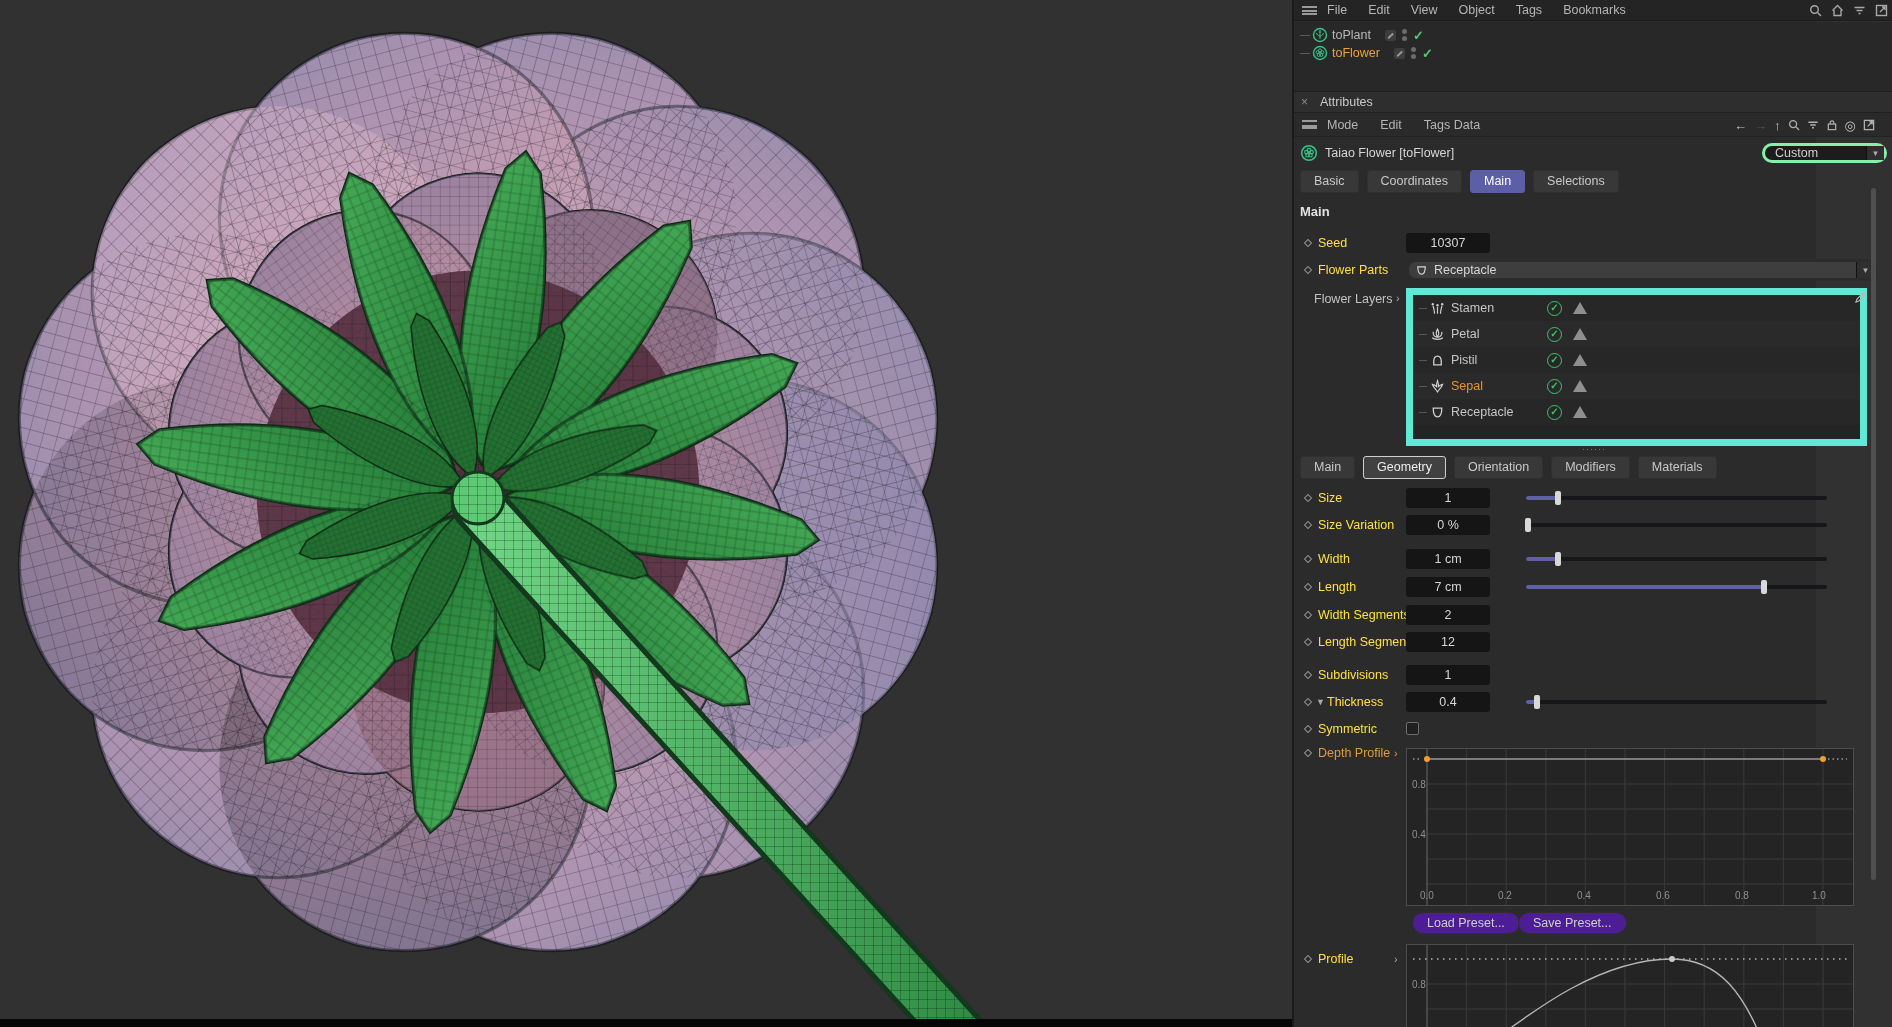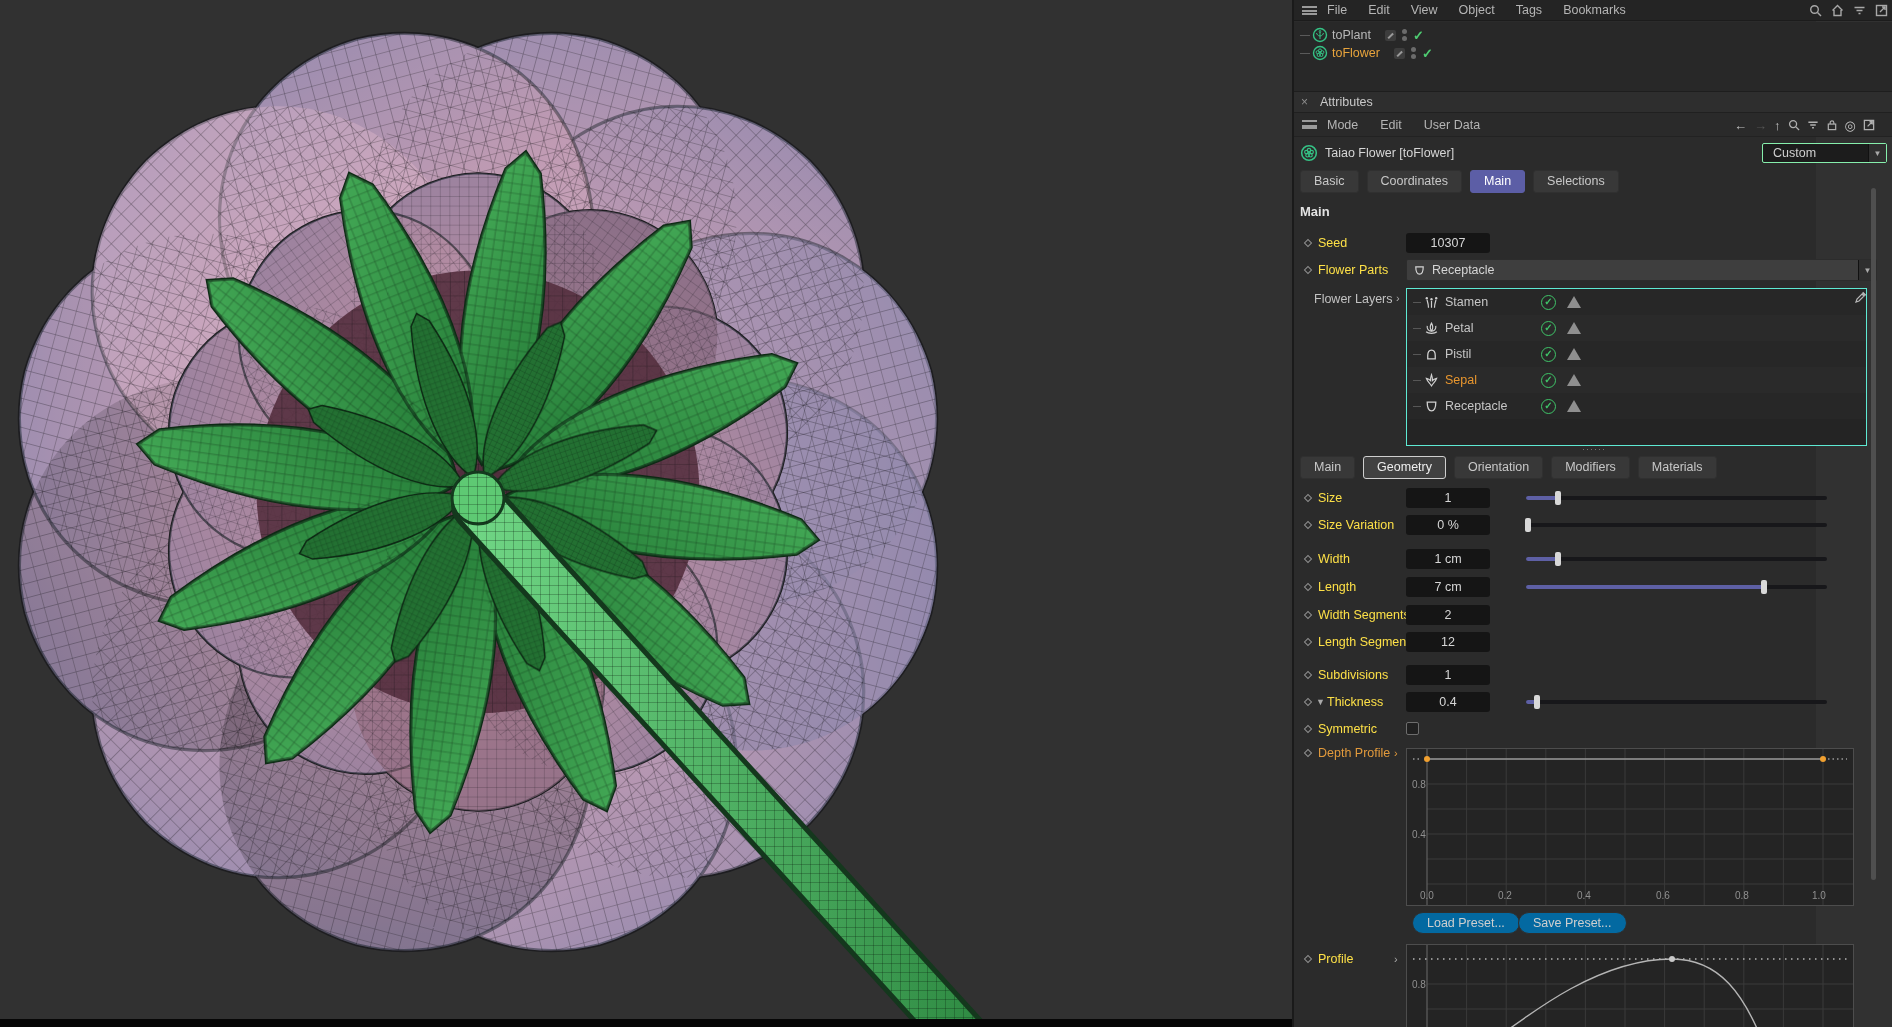--- a/index.html
+++ b/index.html
@@ -35,21 +35,21 @@
   #attr-tabbar{left:0;top:92px;width:600px;height:21px;background:#2e2e2e;border-bottom:1px solid #202020;display:flex;align-items:center;color:#c9c9c9;}
   .closex{color:#8d8d8d;font-size:12px;margin:0 12px 0 7px;}
   #attr-menurow{left:0;top:113px;width:600px;height:24px;background:#2a2a2a;border-bottom:1px solid #222;display:flex;align-items:center;}
   .amitem{color:#b5b5b5;margin-right:22px;}
   .attr-icons{position:absolute;top:0;height:24px;display:flex;align-items:center;gap:7px;left:440px;}
   .uar{font-size:13px;color:#c4c4c4;line-height:1}
   .uar.dis{color:#555;}
   
   #obj-header{left:0;top:140px;width:600px;height:26px;display:flex;align-items:center;}
   #obj-title{color:#d6d6d6;margin-left:7px;}
-  .dropdown{position:absolute;height:20px;background:#1c1c1c;border:1px solid #86efac;border-radius:2px;color:#cfcfcf;display:flex;align-items:center;}
+  .dropdown{position:absolute;height:20px;background:#1c1c1c;border:3px solid #86efac;border-radius:10px;color:#cfcfcf;display:flex;align-items:center;}
   #preset-dd{left:468px;top:3px;width:125px;}
   #preset-dd .dd-label{padding-left:10px;flex:1;}
   .dd-arrow{width:18px;height:100%;border-left:1px solid #111;background:#2f2f2f;display:flex;align-items:center;justify-content:center;color:#aaa;font-size:8px;}
   
   .tabrow{display:flex;gap:8px;}
   #tabs1{left:6px;top:170px;}
   #tabs2{left:6px;top:456px;}
   .tabbtn{background:#383838;border:1px solid #303030;border-radius:3px;color:#c8c8c8;padding:3px 13px;font-size:12.5px;line-height:15px;}
   .tabbtn.blue{background:#5c5ea6;border-color:#5c5ea6;color:#fff;}
   .tabbtn.lit{background:#414141;border-color:#cfcfcf;color:#eee;}
@@ -61,21 +61,21 @@
   .pinput{position:absolute;left:112px;top:1px;width:84px;height:20px;background:#151515;border-radius:3px;color:#d6d6d6;text-align:center;line-height:20px;}
   .slider{position:absolute;left:232px;top:50%;width:301px;height:14px;transform:translateY(-50%);--v:0%;}
   .slider .track{position:absolute;left:0;top:5px;width:100%;height:4px;background:#17171a;border-radius:2px;}
   .slider .fill{position:absolute;left:0;top:5px;height:4px;background:#5e60a5;border-radius:2px;width:var(--v);}
   .slider .knob{position:absolute;top:0;width:6px;height:14px;background:#d8d8d8;border-radius:2px;left:calc(var(--v) - 3px);}
   .chev{position:absolute;left:22px;top:50%;transform:translateY(-50%);color:#aaa;font-size:9px;}
   .expander{position:absolute;left:100px;top:50%;transform:translateY(-50%);color:#aaa;font-size:11px;}
   .orange{color:#e29a3c !important;}
   .checkbox{position:absolute;left:112px;top:4px;width:13px;height:13px;background:#202020;border:1px solid #6d6d6d;border-radius:2px;}
   
-  #layers-box{left:112px;top:288px;width:461px;height:158px;background:#242424;border:1px solid #5eead4;}
+  #layers-box{left:112px;top:288px;width:461px;height:158px;background:#242424;border:7px solid #5eead4;}
   .lrow{position:relative;width:100%;height:26px;display:flex;align-items:center;}
   .lrow:nth-child(odd){background:#272727;}
   .lrow:nth-child(even){background:#2a2a2a;}
   .lstub{width:8px;height:1px;background:#575757;margin-left:6px;}
   .licon{margin:0 6px 0 3px;}
   .lname{color:#c6c6c6;flex:0 0 96px;}
   .lname.sel{color:#e8962e;}
   .lcheck{width:15px;height:15px;border:1.5px solid #3fc468;border-radius:50%;color:#3fc468;font-size:10px;font-weight:bold;display:flex;align-items:center;justify-content:center;line-height:1;margin-right:11px;}
   .ltri{width:0;height:0;border-left:7px solid transparent;border-right:7px solid transparent;border-bottom:12px solid #8f8f8f;}
   #flayers-label{left:20px;top:292px;color:#c2c2c2;}
@@ -83,21 +83,21 @@
   #eyedropper{left:560px;top:290px;}
   #dots-divider{left:288px;top:444px;color:#7d7d7d;font-size:9px;letter-spacing:1px;}
   
   #parts-dd{left:112px;top:0;width:471px;background:#3e3e3e;border-color:#2c2c2c;height:22px;}
   #parts-dd .dd-label{padding-left:6px;display:flex;align-items:center;gap:6px;flex:1;color:#d5d5d5;}
   
   .graphbox{background:#242424;border:1px solid #4d4d4d;}
   #depth-graph{left:112px;top:748px;width:448px;height:158px;}
   #profile-graph{left:112px;top:944px;width:448px;height:83px;border-bottom:none;}
   
-  .pillbtn{position:absolute;top:912px;height:22px;background:#0369a1;border:1px solid #2e2e2e;border-radius:11px;color:#cfcfcf;font-size:12.5px;padding:0 14px;line-height:20px;}
+  .pillbtn{position:absolute;top:912px;height:22px;background:#4c1d95;border:1px solid #2e2e2e;border-radius:11px;color:#cfcfcf;font-size:12.5px;padding:0 14px;line-height:20px;}
   #btn-load{left:118px;}
   #btn-save{left:224px;}
   
   #scrollbar{left:576px;top:186px;width:7px;height:841px;}
   #scroll-thumb{position:absolute;left:1px;top:2px;width:5px;height:692px;background:#4f4f4f;border-radius:3px;}
 </style>
 </head>
 <body>
 
 <div id="stage">
@@ -284,21 +284,21 @@
 
     <div id="attr-tabbar" class="abs">
       <span class="closex">×</span>
       <span>Attributes</span>
     </div>
 
     <div id="attr-menurow" class="abs">
       <span class="ham"></span>
       <span class="amitem">Mode</span>
       <span class="amitem">Edit</span>
-      <span class="amitem">User Data</span>
+      <span class="amitem">Tags Data</span>
       <span class="attr-icons">
         <span class="uar">←</span>
         <span class="uar dis">→</span>
         <span class="uar">↑</span>
         <svg class="ic" width="12" height="12" viewBox="0 0 13 13">
             <circle cx="5.5" cy="5.5" r="3.8" fill="none" stroke="#b0b0b0" stroke-width="1.4"></circle>
             <path d="M8.5 8.5 L12 12" stroke="#b0b0b0" stroke-width="1.4"></path>
           </svg>
         <svg class="ic" width="12" height="12" viewBox="0 0 13 13">
             <path d="M1.5 3.5 H11.5 M3.5 6.5 H9.5 M5.5 9.5 H7.5" stroke="#b0b0b0" stroke-width="1.5"></path>

